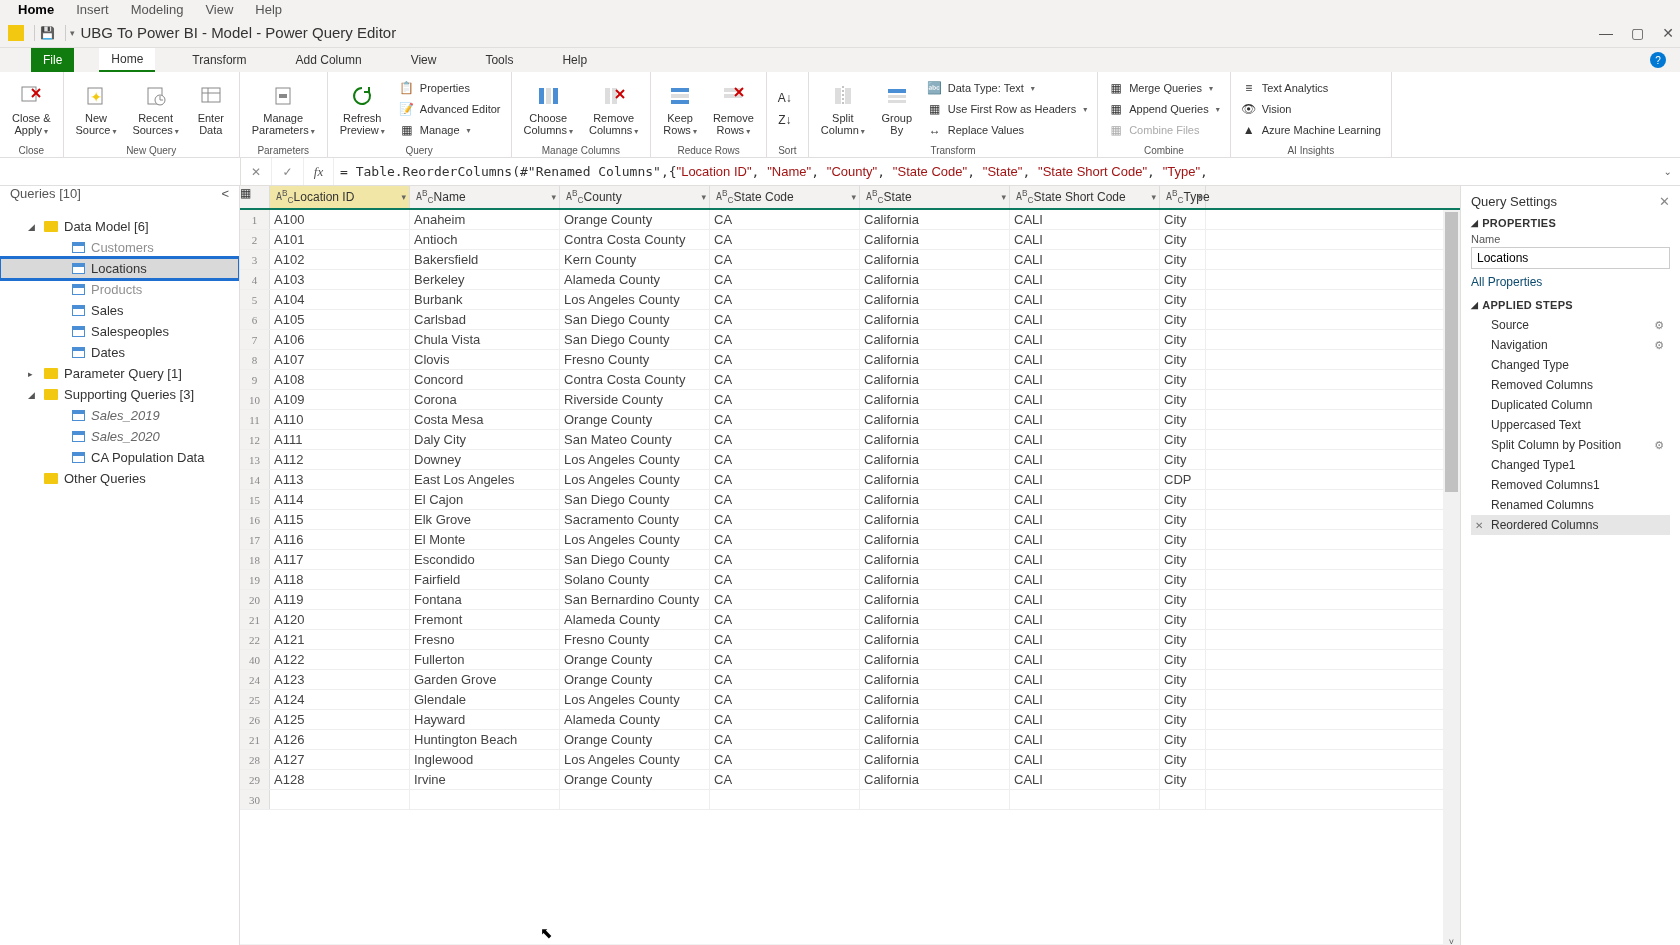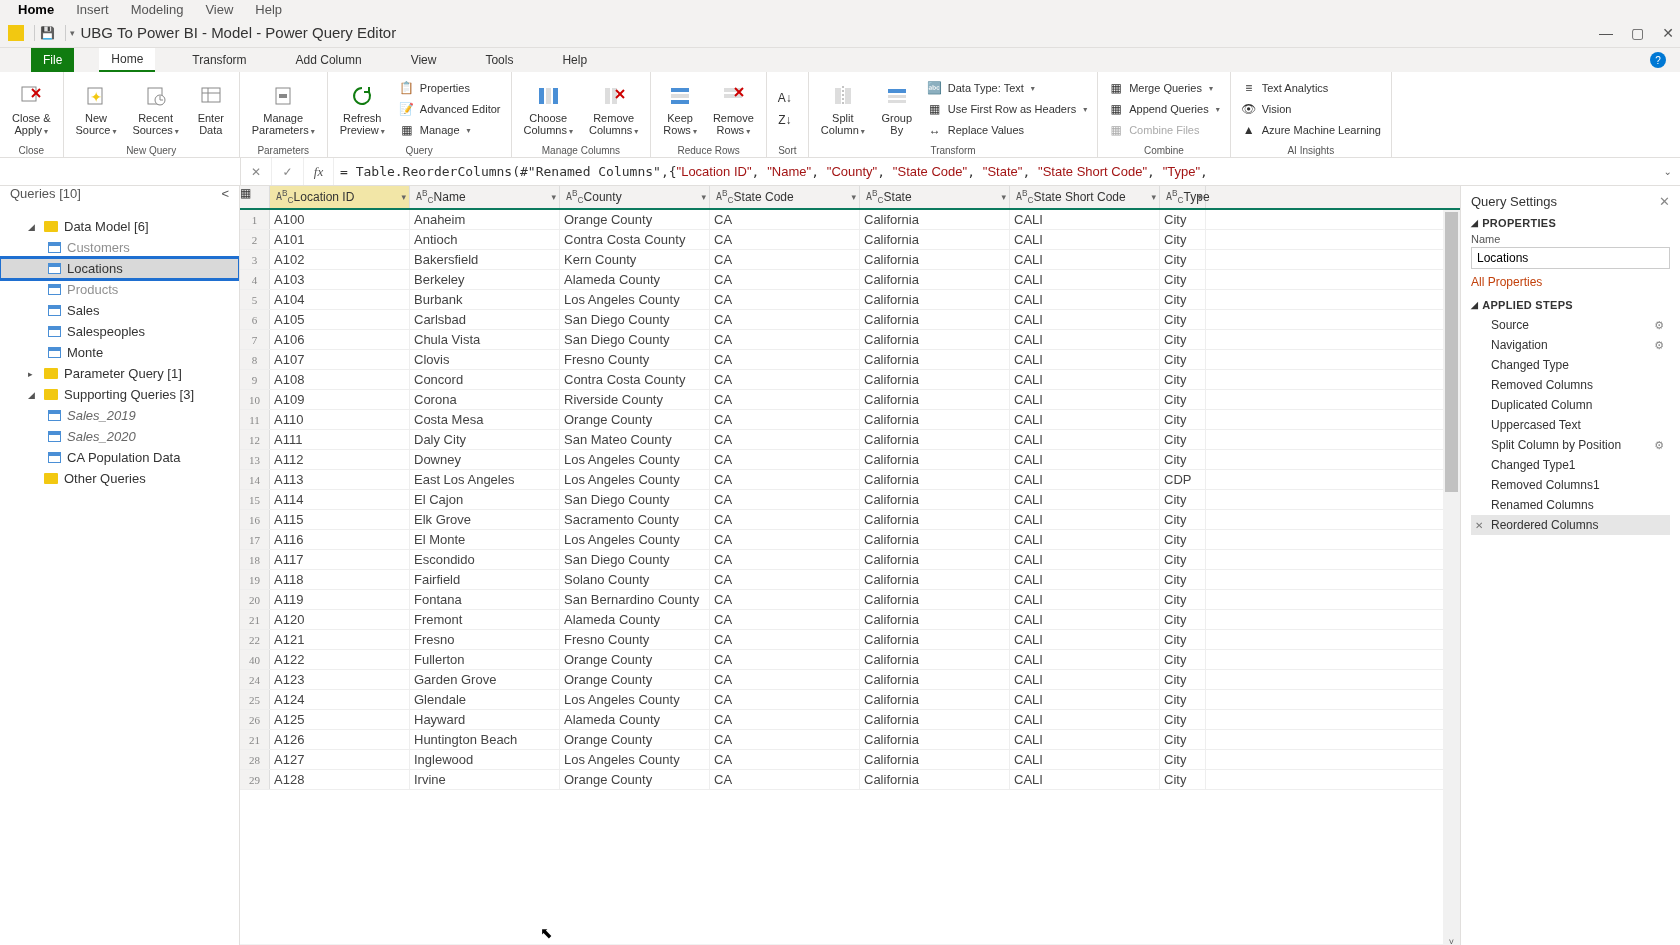--- a/index.html
+++ b/index.html
@@ -38,21 +38,21 @@
 .formula-input { flex:1; font-family: Consolas, monospace; font-size: 13px; color:#333; padding-left:6px; white-space:nowrap; overflow:hidden; }
 .formula-input .kw-str { color:#a31515; }
 
 .body-area { display: flex; height: 775px; }
 
 .queries-panel { width: 240px; background:#fff; border-right:1px solid #e1dfdd; display:flex; flex-direction:column; }
 .queries-header { height: 30px; display:flex; align-items:flex-start; justify-content:space-between; padding: 0 10px; font-size:13px; color:#555; }
 .queries-tree { flex:1; overflow:auto; font-size:13px; }
 .tree-item { display:flex; align-items:center; gap:6px; padding: 3px 8px 3px 12px; color:#333; }
 .tree-item.l1 { padding-left: 28px; }
-.tree-item.l2 { padding-left: 48px; }
+.tree-item.l2 { padding-left: 72px; }
 .tree-item.highlight { outline: 3px solid #1f6fd0; outline-offset:-1px; background:#d9d9d9; }
 .tree-item .caret { width:10px; font-size:9px; color:#555; }
 .folder-icon { width:14px; height:11px; background:#f2c811; border-radius:1px; }
 .table-icon { width:13px; height:11px; border:1px solid #4a8fd6; background: linear-gradient(#4a8fd6 3px, #fff 3px); }
 .italic { font-style: italic; color:#666; }
 
 .grid-area { flex:1; display:flex; flex-direction:column; position:relative; }
 .grid-header-row { display:flex; height:24px; background:#f3f2f1; border-bottom:2px solid #0b7a5e; font-size:12px; }
 .rownum-head { width:30px; background:#f3f2f1; border-right:1px solid #ddd; }
 .col-head { border-right:1px solid #ddd; display:flex; align-items:center; padding:0 6px; position:relative; background:#f3f2f1; }
@@ -67,21 +67,21 @@
 .cell { border-right:1px solid #eee; padding:2px 4px; white-space:nowrap; overflow:hidden; color:#444; }
 .vscroll { position:absolute; right:0; top:24px; bottom:14px; width:17px; background:#f1f1f1; }
 .vscroll-thumb { position:absolute; left:2px; right:2px; top:2px; height:280px; background:#c1c1c1; }
 .vscroll .arrow { position:absolute; left:0; right:0; font-size:9px; text-align:center; color:#555; }
 .hscroll { height:17px; background:#f1f1f1; display:flex; align-items:center; position:relative; }
 
 .settings-panel { width:220px; background:#fff; border-left:1px solid #e1dfdd; padding: 8px 10px; font-size:12px; }
 .settings-header { display:flex; justify-content:space-between; align-items:center; color:#333; font-size:13px; margin-bottom:6px;}
 .section-header { display:flex; align-items:center; gap:4px; font-weight:600; color:#333; margin:8px 0 4px; font-size:11px; letter-spacing:.3px;}
 .name-input { width:100%; border:1px solid #ccc; padding:3px 5px; font-size:12px; }
-.link { color:#c2410c; margin: 6px 0 10px; display:block; }
+.link { color:#0c4a6e; margin: 6px 0 10px; display:block; }
 .steps-list .step { padding:3px 6px 3px 20px; display:flex; align-items:center; justify-content:space-between; color:#333; position:relative;}
 .steps-list .step.selected { background:#e6e6e6; }
 .steps-list .step .gear { color:#888; font-size:11px; }
 .steps-list .step .x-ico { position:absolute; left:4px; font-size:10px; color:#777; }
 
 svg { display:block; }
 .cursor-img { position:absolute; left:540px; bottom:3px; font-size:15px; color:#000; pointer-events:none; }
 </style>
 </head>
 <body>
@@ -399,21 +399,21 @@
         <div class="tree-item l2">
           <span class="table-icon"></span>
           <span>Sales</span>
         </div>
         <div class="tree-item l2">
           <span class="table-icon"></span>
           <span>Salespeoples</span>
         </div>
         <div class="tree-item l2">
           <span class="table-icon"></span>
-          <span>Monte</span>
+          <span>Dates</span>
         </div>
         <div class="tree-item l1">
           <span class="caret">▸</span>
           <span class="folder-icon"></span>
           <span>Parameter Query [1]</span>
         </div>
         <div class="tree-item l1">
           <span class="caret">◢</span>
           <span class="folder-icon"></span>
           <span>Supporting Queries [3]</span>
@@ -761,20 +761,30 @@
         <div class="grid-row">
           <div class="rownum">29</div>
           <div class="cell w-locid">A128</div>
           <div class="cell w-name">Irvine</div>
           <div class="cell w-county">Orange County</div>
           <div class="cell w-scode">CA</div>
           <div class="cell w-state">California</div>
           <div class="cell w-sshort">CALI</div>
           <div class="cell w-type">City</div>
         </div>
+        <div class="grid-row">
+          <div class="rownum">30</div>
+          <div class="cell w-locid"></div>
+          <div class="cell w-name"></div>
+          <div class="cell w-county"></div>
+          <div class="cell w-scode"></div>
+          <div class="cell w-state"></div>
+          <div class="cell w-sshort"></div>
+          <div class="cell w-type"></div>
+        </div>
       </div>
     <div class="vscroll">
       <div class="arrow" style="top:0;">˄</div>
       <div class="vscroll-thumb"></div>
       <div class="arrow" style="bottom:0;">˅</div>
     </div>
     <div class="hscroll">
       
       
       

